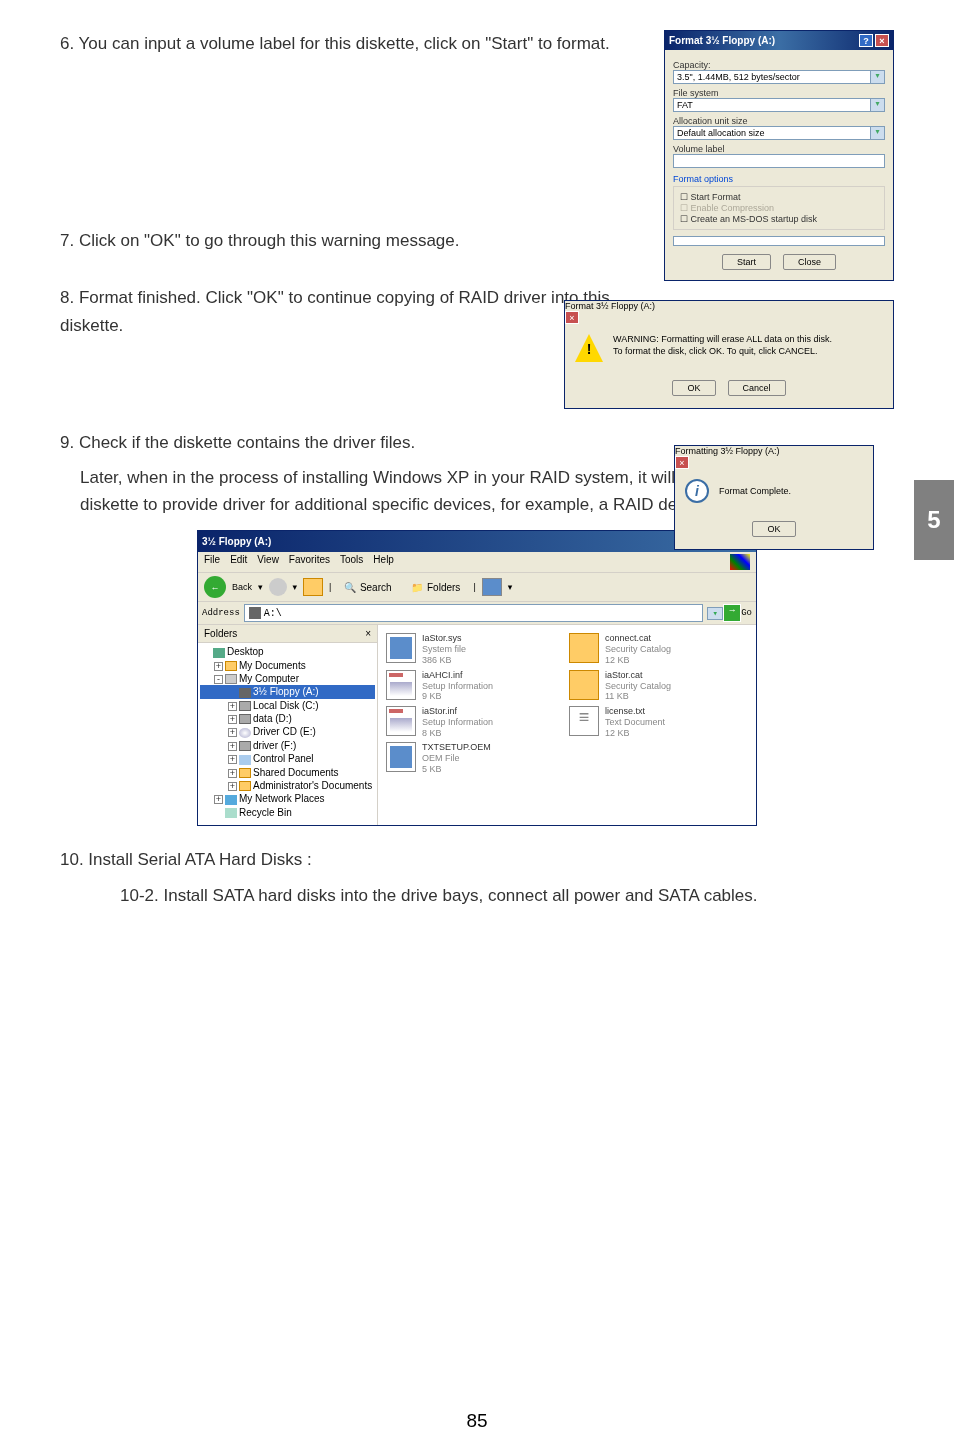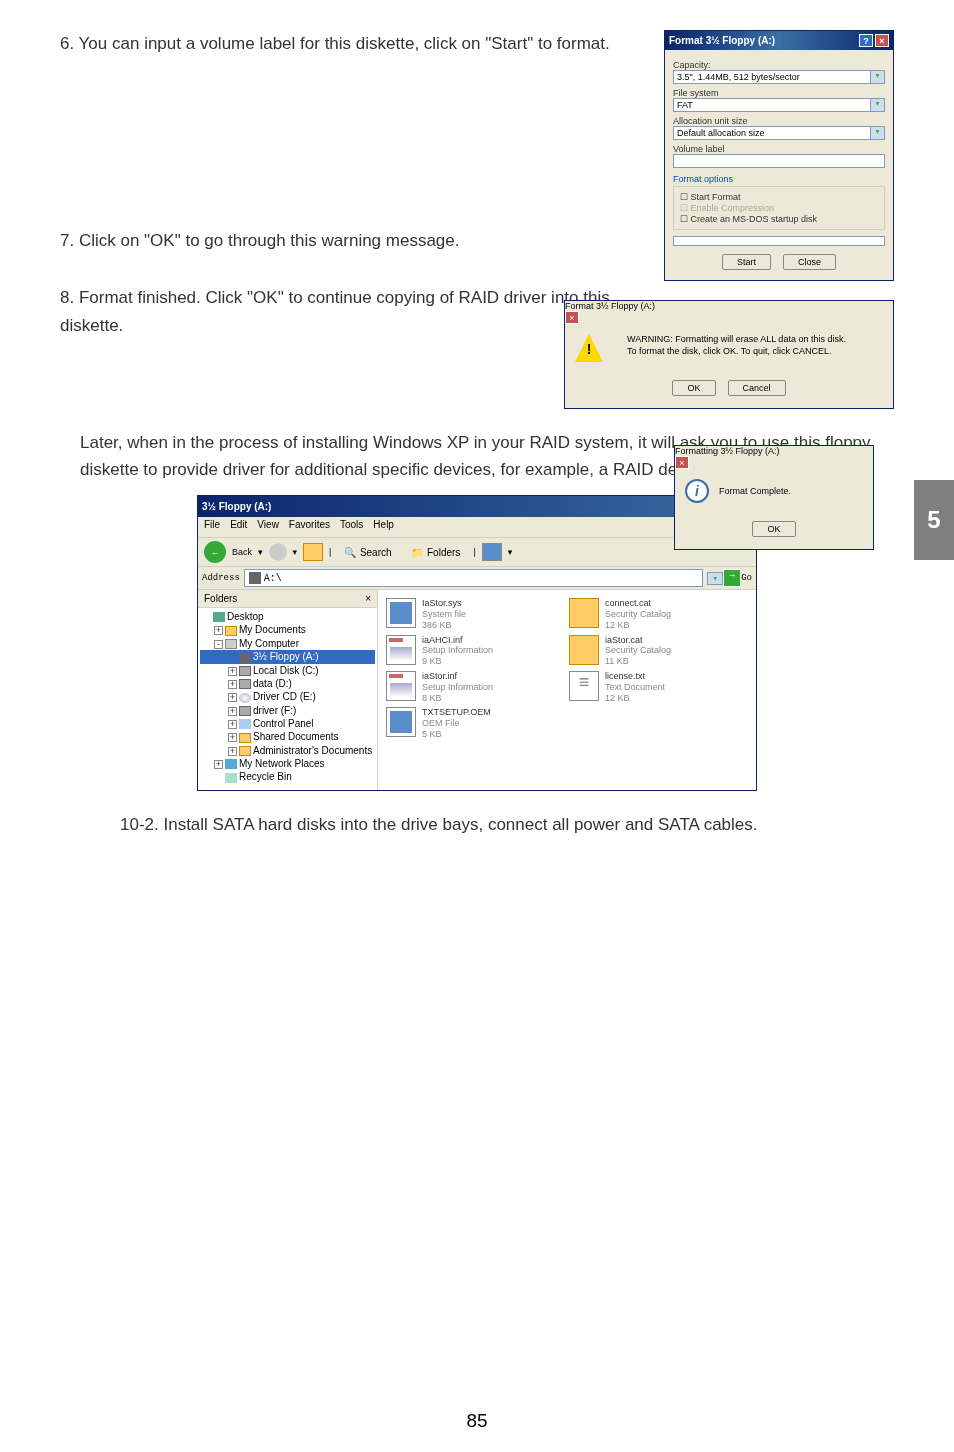--- a/index.html
+++ b/index.html
@@ -128,21 +128,21 @@
       top: 300px;
       right: 60px;
       width: 330px;
       background: #ece9d8;
       border: 1px solid #0a246a;
       font-size: 9px;
     }
     .warning-body {
       padding: 10px;
       display: flex;
-      gap: 24px;
+      gap: 10px;
     }
     .warning-icon {
       width: 28px; height: 28px;
       background: #ffd800;
       position: relative;
       clip-path: polygon(50% 0, 100% 100%, 0 100%);
     }
     .warning-icon::after {
       content: "!";
       position: absolute;
@@ -436,20 +436,21 @@
 
 <div class="content-block">
   <div class="step-text">7. Click on "OK" to go through this warning message.</div>
 </div>
 
 <div class="content-block step8-block">
   <div class="step-text">8. Format finished. Click "OK" to continue copying of RAID driver into this diskette.</div>
 </div>
 
 <div class="step9-block">
+  <div class="step-text">9. Check if the diskette contains the driver files.</div>
   <div class="step-text step-indent">Later, when in the process of installing Windows XP in your RAID system, it will ask you to use this floppy diskette to provide driver for additional specific devices, for example, a RAID device.</div>
 </div>
 
 <div class="explorer-window">
   <div class="explorer-titlebar">
     <span><span class="floppy-mini"></span> <span>3½ Floppy (A:)</span></span>
     <div class="explorer-window-buttons">
       <div class="win-btn">_</div>
       <div class="win-btn">□</div>
       <div class="win-btn close">×</div>
@@ -565,20 +566,21 @@
             <div class="file-name">TXTSETUP.OEM</div>
             <div>OEM File</div>
             <div>5 KB</div>
           </div>
         </div>
       </div>
   </div>
 </div>
 
 <div class="step10-block">
+  <div class="step-text">10. Install Serial ATA Hard Disks :</div>
   <div class="step-text step-indent2">10-2. Install SATA hard disks into the drive bays, connect all power and SATA cables.</div>
 </div>
 
 <div class="format-dialog">
   <div class="titlebar">
     <span>Format 3½ Floppy (A:)</span>
     <div class="titlebar-buttons">
       <div class="titlebar-btn help">?</div>
       <div class="titlebar-btn">×</div>
     </div>

